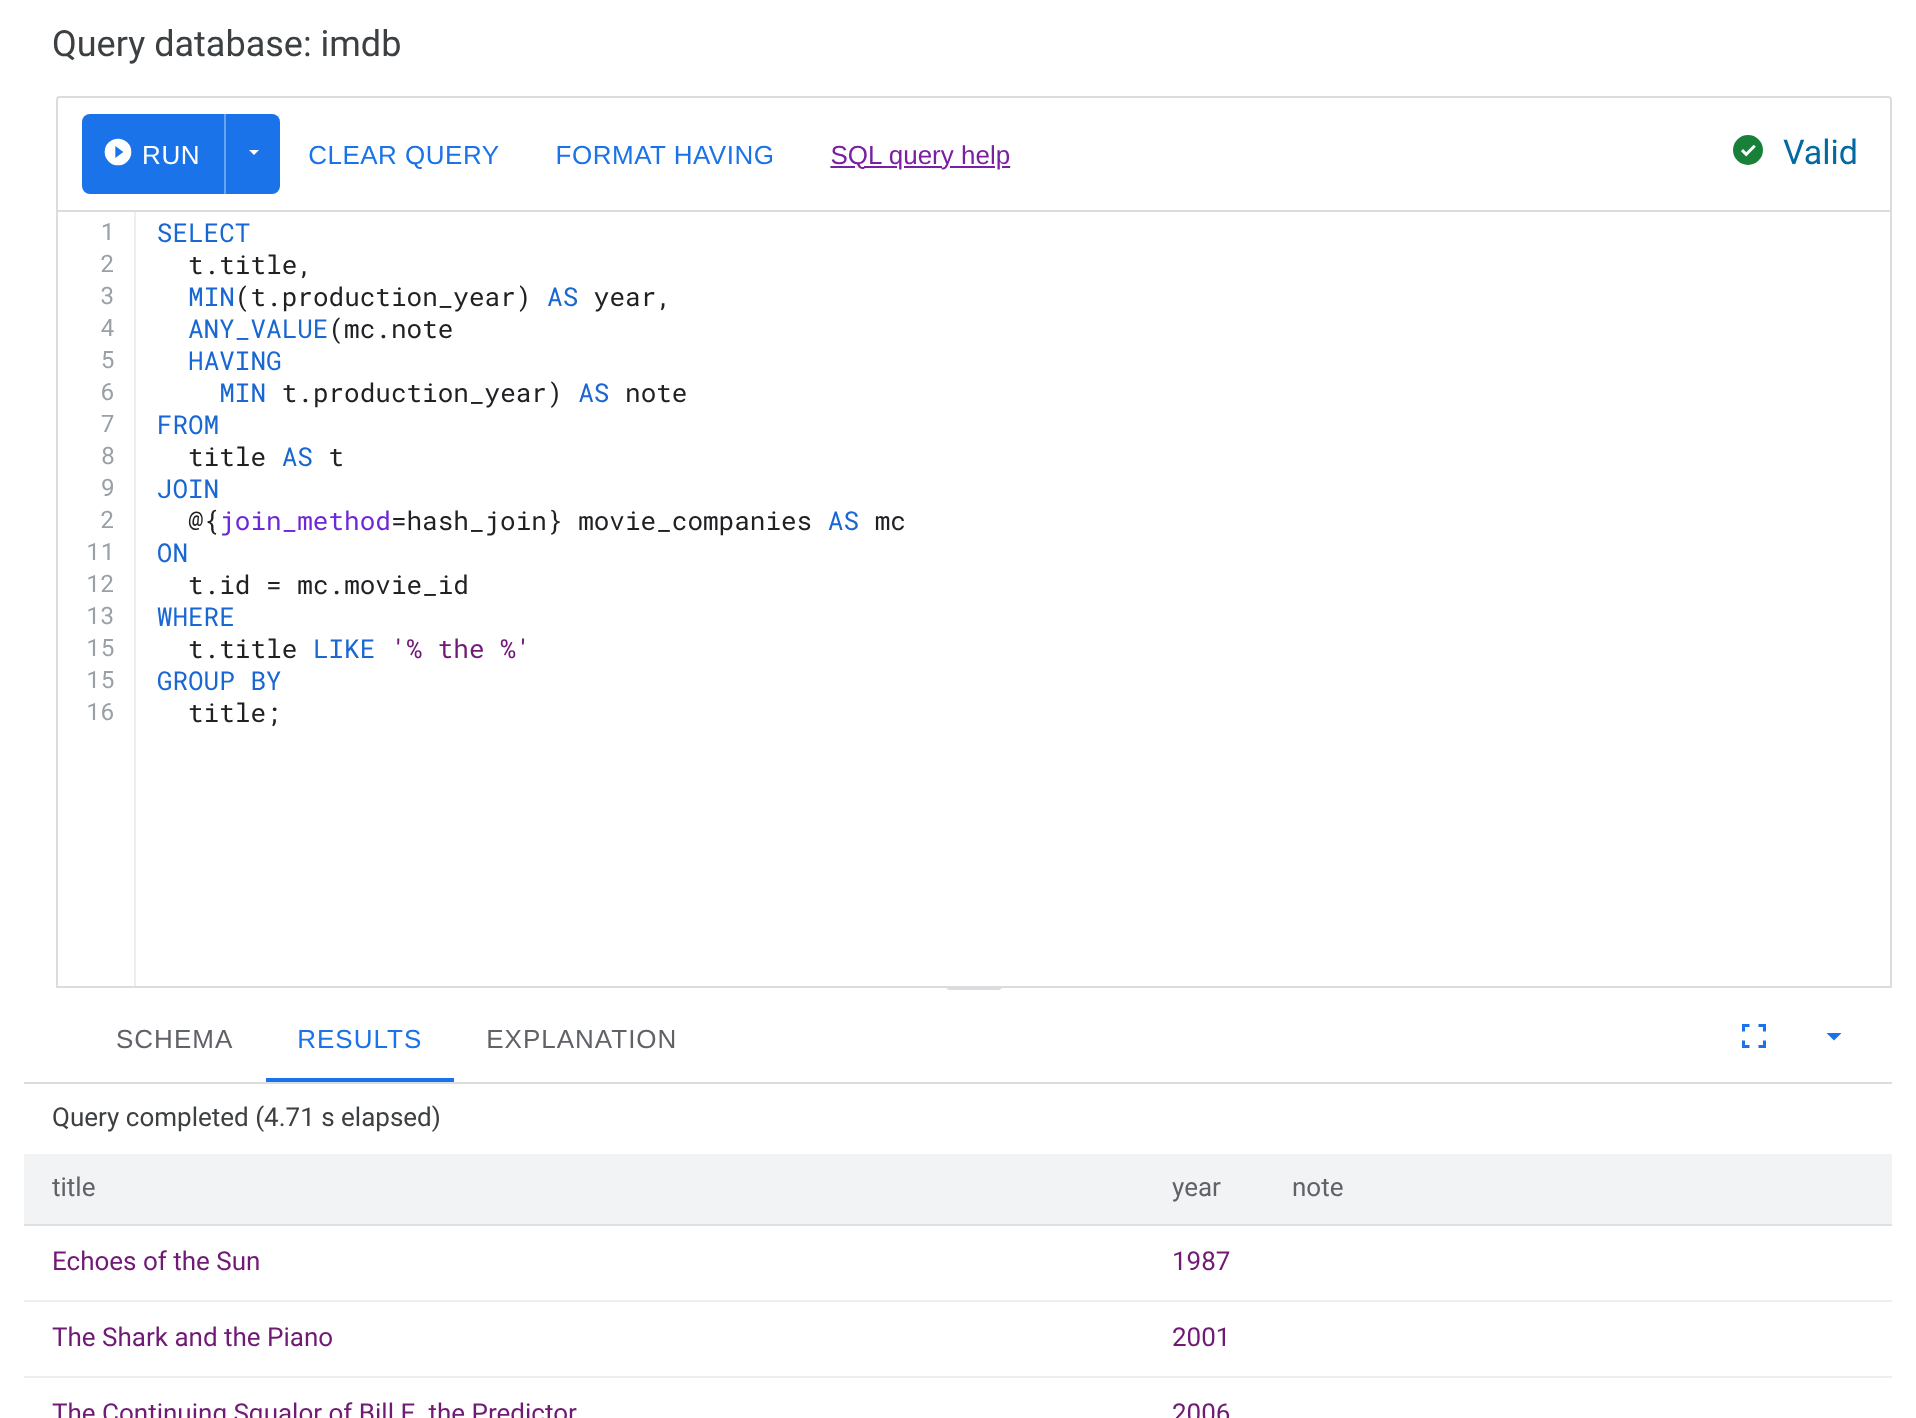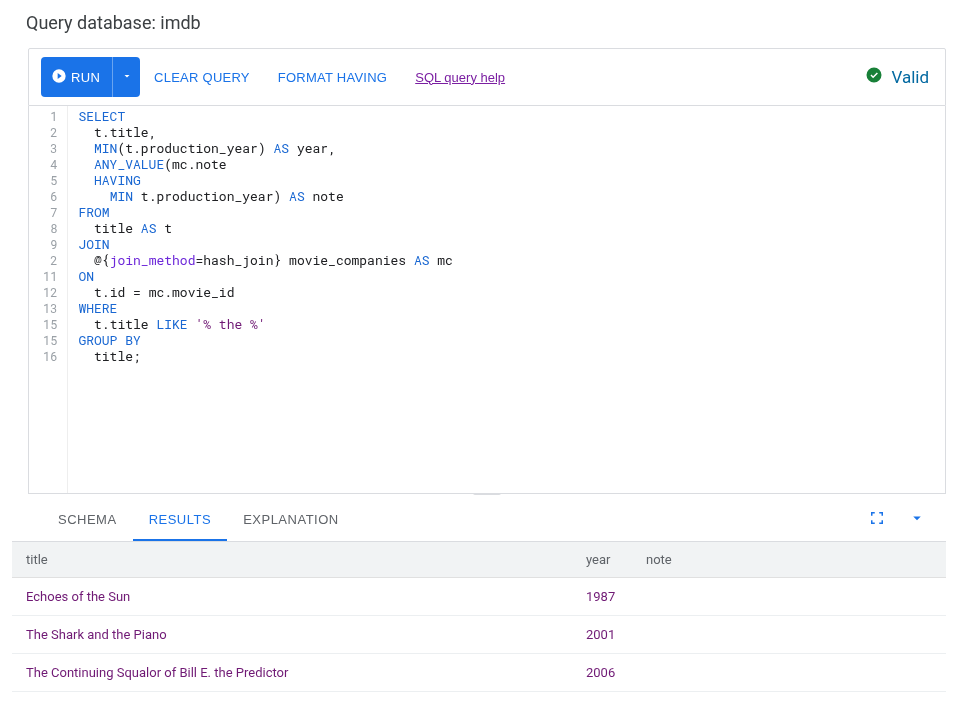--- a/index.html
+++ b/index.html
@@ -290,20 +290,21 @@
       <button class="icon-btn">
         <span>
           <svg viewBox="0 0 24 24">
               <path d="M7 10l5 5 5-5z"></path>
             </svg>
         </span>
       </button>
     </div>
   </div>
 
+  <div class="status">Query completed (4.71 s elapsed)</div>
 
   <table class="results">
     <thead>
       <tr>
         <th class="col-title">title</th>
         <th class="col-year">year</th>
         <th>note</th>
       </tr>
     </thead>
     <tbody id="results-body">

